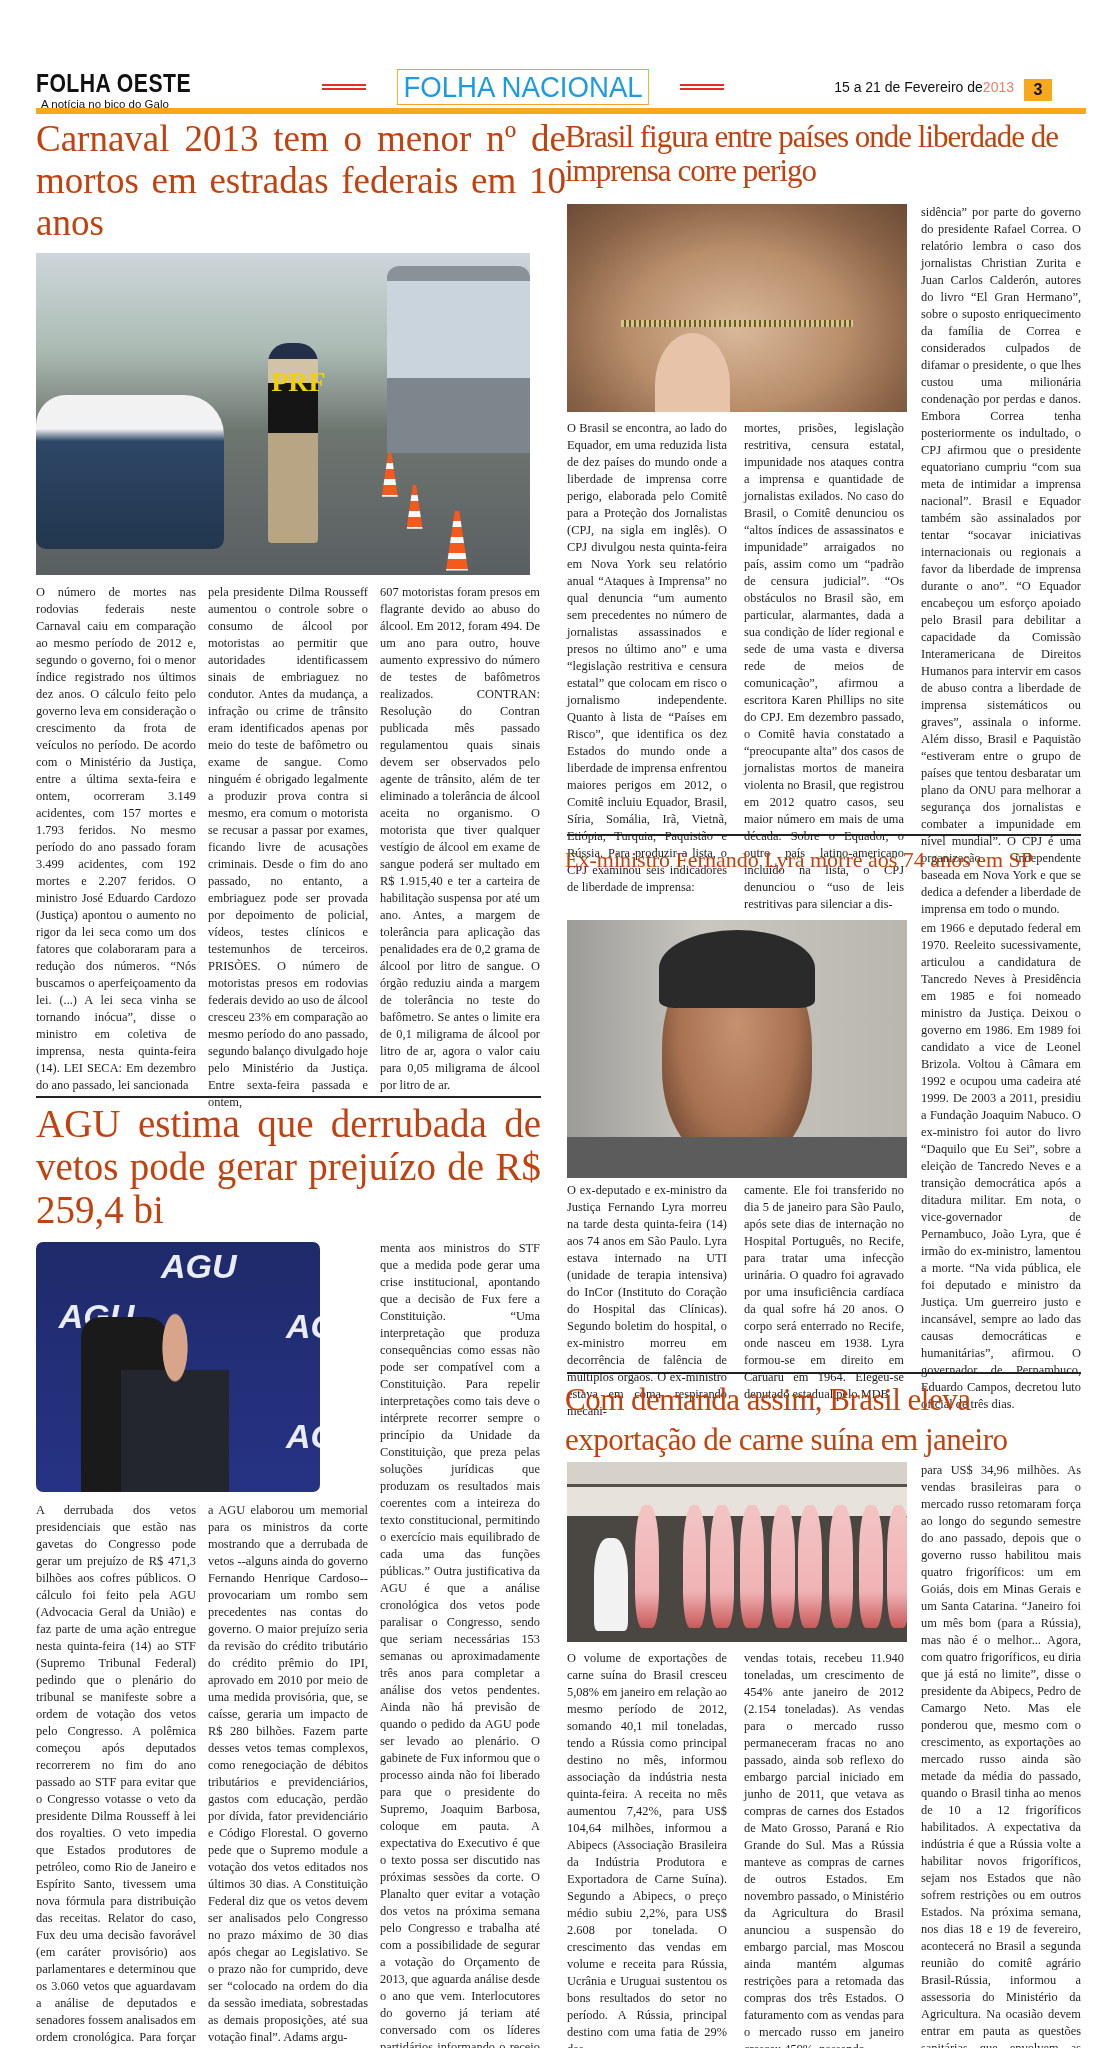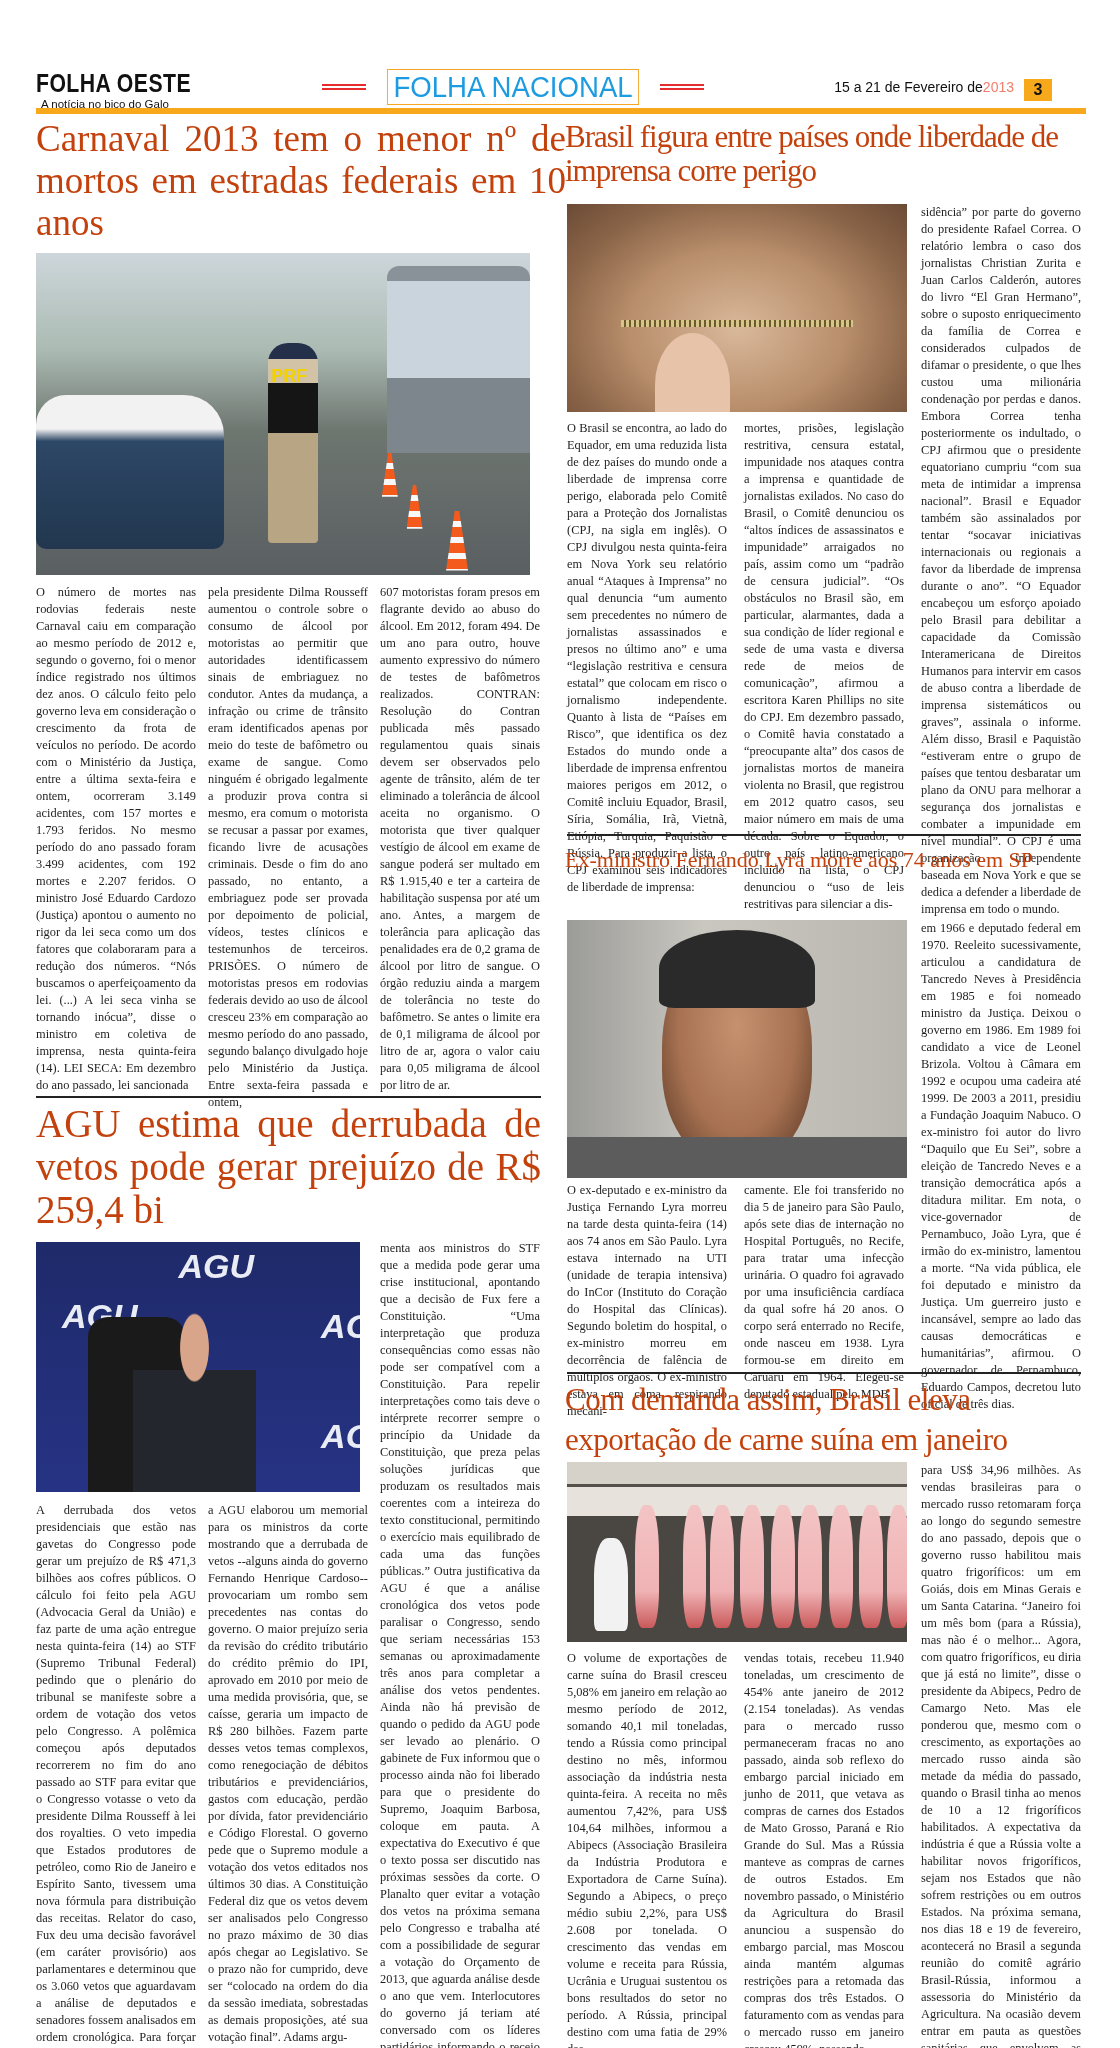--- a/index.html
+++ b/index.html
@@ -2,40 +2,40 @@
 <html><head>
 <meta charset="utf-8">
 <style>
   html, body { margin:0; padding:0; background:#ffffff; }
   body { width:1120px; height:2048px; position:relative; overflow:hidden; font-family:"Liberation Serif", serif; color:#2b2b2b; }
 
   
   .masthead { position:absolute; left:36px; top:70px; }
   .masthead .brand { font-family:"Liberation Sans", sans-serif; font-weight:bold; font-size:25px; letter-spacing:0.5px; color:#111; transform:scaleX(0.85); transform-origin:left; line-height:26px; }
   .masthead .tagline { font-family:"Liberation Sans", sans-serif; font-size:11.5px; color:#111; margin-left:5px; margin-top:2px; }
-  .section-title-wrap { position:absolute; left:322px; top:69px; display:flex; align-items:center; gap:10px; }
+  .section-title-wrap { position:absolute; left:322px; top:69px; display:flex; align-items:center; gap:20px; }
   .dbl-line { width:44px; height:6px; border-top:2px solid #e52b2b; border-bottom:2px solid #e52b2b; box-sizing:border-box; }
   .section-title { border:1.5px solid #f5a623; padding:0px 6px; font-family:"Liberation Sans", sans-serif; font-size:30px; color:#1c9be0; line-height:34px; transform:scaleX(0.92); }
   .issue-date { position:absolute; right:66px; top:79px; font-family:"Liberation Sans", sans-serif; font-size:14px; color:#111; display:flex; align-items:center; }
   .issue-date .year { color:#f07e6b; }
   .page-no { position:absolute; right:68px; top:79px; width:28px; height:22px; background:#f7a81b; color:#111; font-family:"Liberation Sans", sans-serif; font-weight:bold; font-size:16px; text-align:center; line-height:22px; }
   .rule-orange { position:absolute; left:36px; top:108px; width:1050px; height:6px; background:#f7a81b; }
 
   
   .headline { position:absolute; font-family:"Liberation Serif", serif; font-weight:normal; color:#c2410c; line-height:1.08; }
   .col { position:absolute; font-size:12.4px; line-height:17px; text-align:justify; hyphens:auto; color:#1e1e1e; }
   .photo { position:absolute; overflow:hidden; }
   .hr { position:absolute; height:2px; background:#222; }
 
   
   .ph-road { background:
       linear-gradient(180deg, rgba(200,210,215,0.9) 0%, rgba(150,170,160,0.8) 30%, #6e7670 55%, #5a5f62 100%); }
   .ph-road .car { position:absolute; left:0; top:44%; width:38%; height:48%; background:linear-gradient(180deg,#f2f2f2 0%,#f2f2f2 22%,#2d4766 30%,#22374f 100%); border-radius:30px 40px 10px 10px; }
   .ph-road .officer { position:absolute; left:47%; top:28%; width:10%; height:62%; background:linear-gradient(180deg,#24304a 0 8%, #d3c3a6 8% 20%, #151515 20% 45%, #b8a584 45% 100%); border-radius:20px 20px 4px 4px; }
-  .ph-road .prf { position:absolute; left:47.6%; top:35%; color:#f2d100; font-family:Liberation Sans, sans-serif; font-weight:bold; font-size:18px; }
+  .ph-road .prf { position:absolute; left:47.6%; top:35%; color:#f2d100; font-family:Liberation Serif, serif; font-weight:bold; font-size:28px; }
   .ph-road .bus { position:absolute; right:0; top:4%; width:29%; height:58%; background:linear-gradient(180deg,#8a9299 0 8%,#c9d4dc 8% 60%,#7d868c 60% 100%); border-radius:12px 12px 0 0; }
   .ph-road .cone { position:absolute; width:16px; height:44px; background:repeating-linear-gradient(180deg,#f35a1c 0 10px,#f7f7f7 10px 16px); clip-path:polygon(40% 0,60% 0,100% 100%,0 100%); }
 
   .ph-zip { background: radial-gradient(ellipse at 50% 60%, #d9b89a 0%, #b88e6b 45%, #8a6448 75%, #6b4a35 100%); }
   .ph-zip .zipper { position:absolute; left:16%; top:56%; width:68%; height:7px; background:repeating-linear-gradient(90deg,#d8c58a 0 3px,#6e5a2f 3px 5px); }
   .ph-zip .thumb { position:absolute; left:26%; top:62%; width:22%; height:50%; background:#e7c4a9; border-radius:50% 50% 20% 20%; }
 
   .ph-lyra { background: linear-gradient(90deg,#9b9b98 0%,#c9c7c0 40%,#b8b6ae 100%); }
   .ph-lyra .head { position:absolute; left:28%; top:8%; width:44%; height:86%; background:radial-gradient(ellipse at 50% 38%, #c5916f 0%, #a87252 55%, #7a5038 80%); border-radius:48% 48% 42% 42%; }
   .ph-lyra .hair { position:absolute; left:27%; top:4%; width:46%; height:30%; background:#2a2a2a; border-radius:50% 50% 10% 10%; }
@@ -81,21 +81,21 @@
     <div class="cone" style="left:83%; top:80%; width:22px; height:60px;"></div>
   </div>
   <div class="col" style="left:36px; top:584px; width:160px;">O número de mortes nas rodovias federais neste Carnaval caiu em comparação ao mesmo período de 2012 e, segundo o governo, foi o menor índice registrado nos últimos dez anos. O cálculo feito pelo governo leva em consideração o crescimento da frota de veículos no período. De acordo com o Ministério da Justiça, entre a última sexta-feira e ontem, ocorreram 3.149 acidentes, com 157 mortes e 1.793 feridos. No mesmo período do ano passado foram 3.499 acidentes, com 192 mortes e 2.207 feridos. O ministro José Eduardo Cardozo (Justiça) apontou o aumento no rigor da lei seca como um dos fatores que colaboraram para a redução dos números. “Nós buscamos o aperfeiçoamento da lei. (...) A lei seca vinha se tornando inócua”, disse o ministro em coletiva de imprensa, nesta quinta-feira (14). LEI SECA: Em dezembro do ano passado, lei sancionada</div>
   <div class="col" style="left:208px; top:584px; width:160px;">pela presidente Dilma Rousseff aumentou o controle sobre o consumo de álcool por motoristas ao permitir que autoridades identificassem sinais de embriaguez no condutor. Antes da mudança, a infração ou crime de trânsito eram identificados apenas por meio do teste de bafômetro ou exame de sangue. Como ninguém é obrigado legalmente a produzir prova contra si mesmo, era comum o motorista se recusar a passar por exames, ficando livre de acusações criminais. Desde o fim do ano passado, no entanto, a embriaguez pode ser provada por depoimento de policial, vídeos, testes clínicos e testemunhos de terceiros. PRISÕES. O número de motoristas presos em rodovias federais devido ao uso de álcool cresceu 23% em comparação ao mesmo período do ano passado, segundo balanço divulgado hoje pelo Ministério da Justiça. Entre sexta-feira passada e ontem,</div>
   <div class="col" style="left:380px; top:584px; width:160px;">607 motoristas foram presos em flagrante devido ao abuso do álcool. Em 2012, foram 494. De um ano para outro, houve aumento expressivo do número de testes de bafômetros realizados. CONTRAN: Resolução do Contran publicada mês passado regulamentou quais sinais devem ser observados pelo agente de trânsito, além de ter eliminado a tolerância de álcool aceita no organismo. O motorista que tiver qualquer vestígio de álcool em exame de sangue poderá ser multado em R$ 1.915,40 e ter a carteira de habilitação suspensa por até um ano. Antes, a margem de tolerância para aplicação das penalidades era de 0,2 grama de álcool por litro de sangue. O órgão reduziu ainda a margem de tolerância no teste do bafômetro. Se antes o limite era de 0,1 miligrama de álcool por litro de ar, agora o valor caiu para 0,05 miligrama de álcool por litro de ar.</div>
 </div>
 <div class="hr" style="left:36px; top:1096px; width:505px;"></div>
 
 <div>
   <h1 class="headline" style="left:36px; top:1102px; width:505px; font-size:39px; margin:0; text-align:justify; line-height:43px;">AGU estima que derrubada de vetos pode gerar prejuízo de R$ 259,4 bi</h1>
-  <div class="photo ph-agu" style="left:36px; top:1242px; width:324px; height:250px;">
+  <div class="photo ph-agu" style="left:36px; top:1242px; width:284px; height:250px;border-radius:7px;">
     <div class="logo" style="left:44%; top:2%;">AGU</div>
     <div class="logo" style="left:8%; top:22%;">AGU</div>
     <div class="logo" style="left:88%; top:26%;">AGU</div>
     <div class="logo" style="left:88%; top:70%;">AGU</div>
     <div class="chair"></div>
     <div class="person"></div>
   </div>
   <div class="col" style="left:36px; top:1502px; width:160px;">A derrubada dos vetos presidenciais que estão nas gavetas do Congresso pode gerar um prejuízo de R$ 471,3 bilhões aos cofres públicos. O cálculo foi feito pela AGU (Advocacia Geral da União) e faz parte de uma ação entregue nesta quinta-feira (14) ao STF (Supremo Tribunal Federal) pedindo que o plenário do tribunal se manifeste sobre a ordem de votação dos vetos pelo Congresso. A polêmica começou após deputados recorrerem no fim do ano passado ao STF para evitar que o Congresso votasse o veto da presidente Dilma Rousseff à lei dos royalties. O veto impedia que Estados produtores de petróleo, como Rio de Janeiro e Espírito Santo, tivessem uma nova fórmula para distribuição das receitas. Relator do caso, Fux deu uma decisão favorável (em caráter provisório) aos parlamentares e determinou que os 3.060 vetos que aguardavam a análise de deputados e senadores fossem analisados em ordem cronológica. Para forçar a revisão da medida de Fux,</div>
   <div class="col" style="left:208px; top:1502px; width:160px;">a AGU elaborou um memorial para os ministros da corte mostrando que a derrubada de vetos --alguns ainda do governo Fernando Henrique Cardoso-- provocariam um rombo sem precedentes nas contas do governo. O maior prejuízo seria da revisão do crédito tributário do crédito prêmio do IPI, aprovado em 2010 por meio de uma medida provisória, que, se caísse, geraria um impacto de R$ 280 bilhões. Fazem parte desses vetos temas complexos, como renegociação de débitos tributários e previdenciários, gastos com educação, perdão por dívida, fator previdenciário e Código Florestal. O governo pede que o Supremo module a votação dos vetos editados nos últimos 30 dias. A Constituição Federal diz que os vetos devem ser analisados pelo Congresso no prazo máximo de 30 dias após chegar ao Legislativo. Se o prazo não for cumprido, deve ser “colocado na ordem do dia da sessão imediata, sobrestadas as demais proposições, até sua votação final”. Adams argu-</div>
   <div class="col" style="left:380px; top:1240px; width:160px;">menta aos ministros do STF que a medida pode gerar uma crise institucional, apontando que a decisão de Fux fere a Constituição. “Uma interpretação que produza consequências como essas não pode ser compatível com a Constituição. Para repelir interpretações como tais deve o intérprete recorrer sempre o princípio da Unidade da Constituição, que preza pelas soluções jurídicas que produzam os resultados mais coerentes com a inteireza do texto constitucional, permitindo o exercício mais equilibrado de cada uma das funções públicas.” Outra justificativa da AGU é que a análise cronológica dos vetos pode paralisar o Congresso, sendo que seriam necessárias 153 semanas ou aproximadamente três anos para completar a análise dos vetos pendentes. Ainda não há previsão de quando o pedido da AGU pode ser levado ao plenário. O gabinete de Fux informou que o processo ainda não foi liberado para que o presidente do Supremo, Joaquim Barbosa, coloque em pauta. A expectativa do Executivo é que o texto possa ser discutido nas próximas sessões da corte. O Planalto quer evitar a votação dos vetos na próxima semana pelo Congresso e trabalha até com a possibilidade de segurar a votação do Orçamento de 2013, que aguarda análise desde o ano que vem. Interlocutores do governo já teriam até conversado com os líderes partidários informando o receio de analisar o orçamento sem a definição dos vetos.</div>

